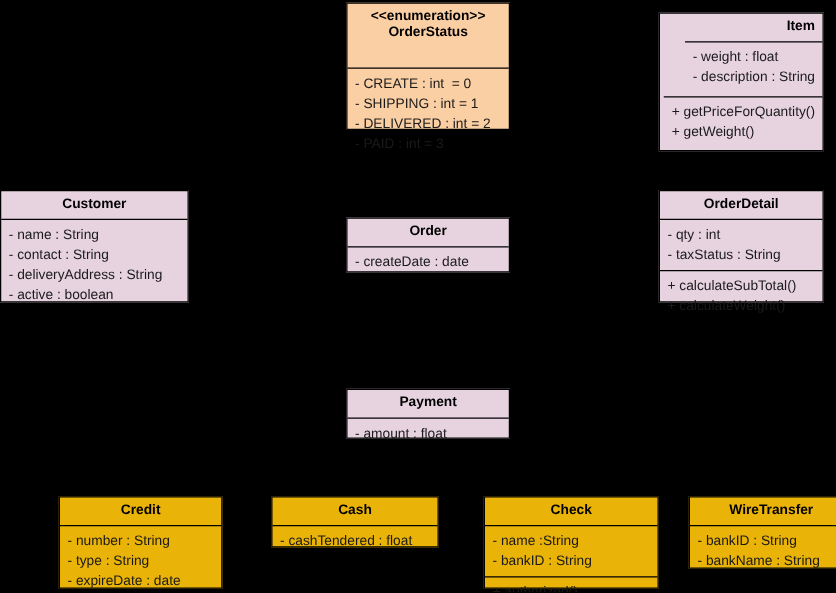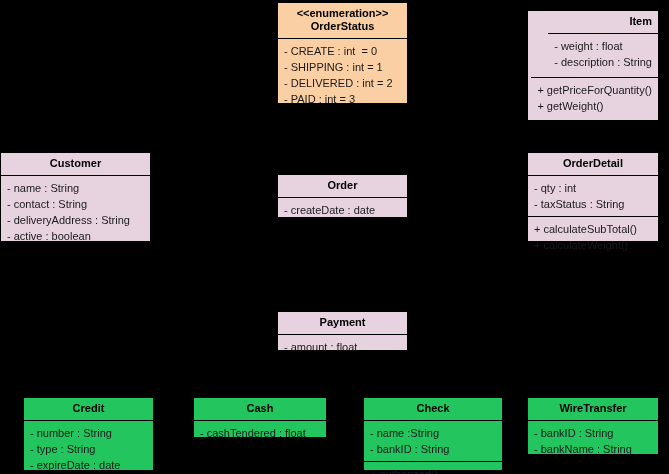--- a/index.html
+++ b/index.html
@@ -18,21 +18,21 @@
   .uml-class {
     position: absolute;
     box-sizing: border-box;
     border: 1px solid #000000;
     background: #e7d3e0;
     display: flex;
     flex-direction: column;
   }
   .uml-class.lavender { background: #e7d3e0; }
   .uml-class.peach    { background: #fbcfa4; }
-  .uml-class.cream    { background: #22c55e; }
+  .uml-class.cream    { background: #eab308; margin-left: 24px; }
 
   .uml-header {
     box-sizing: border-box;
     padding: 4px 6px 5px 6px;
     text-align: center;
     font-size: 11px;
     font-weight: bold;
     color: #000000;
     line-height: 13px;
   }
@@ -58,21 +58,21 @@
     line-height: 16px;
     white-space: pre;
     text-align: left;
   }
 </style>
 </head>
 <body>
 
 <div id="canvas">
 
-  <div class="uml-class peach" style="left:277px; top:2px; width:131px; height:102px;">
+  <div class="uml-class peach" style="left:277px; top:2px; width:131px; height:102px;gap:16px;">
     <div class="uml-header">
       <span class="stereotype">&lt;&lt;enumeration&gt;&gt;</span>
       <span class="cls-name">OrderStatus</span>
     </div>
     <div class="uml-compartment">
       <div class="uml-row">- CREATE : int  = 0</div>
       <div class="uml-row">- SHIPPING : int = 1</div>
       <div class="uml-row">- DELIVERED : int = 2</div>
       <div class="uml-row">- PAID : int = 3</div>
     </div>

